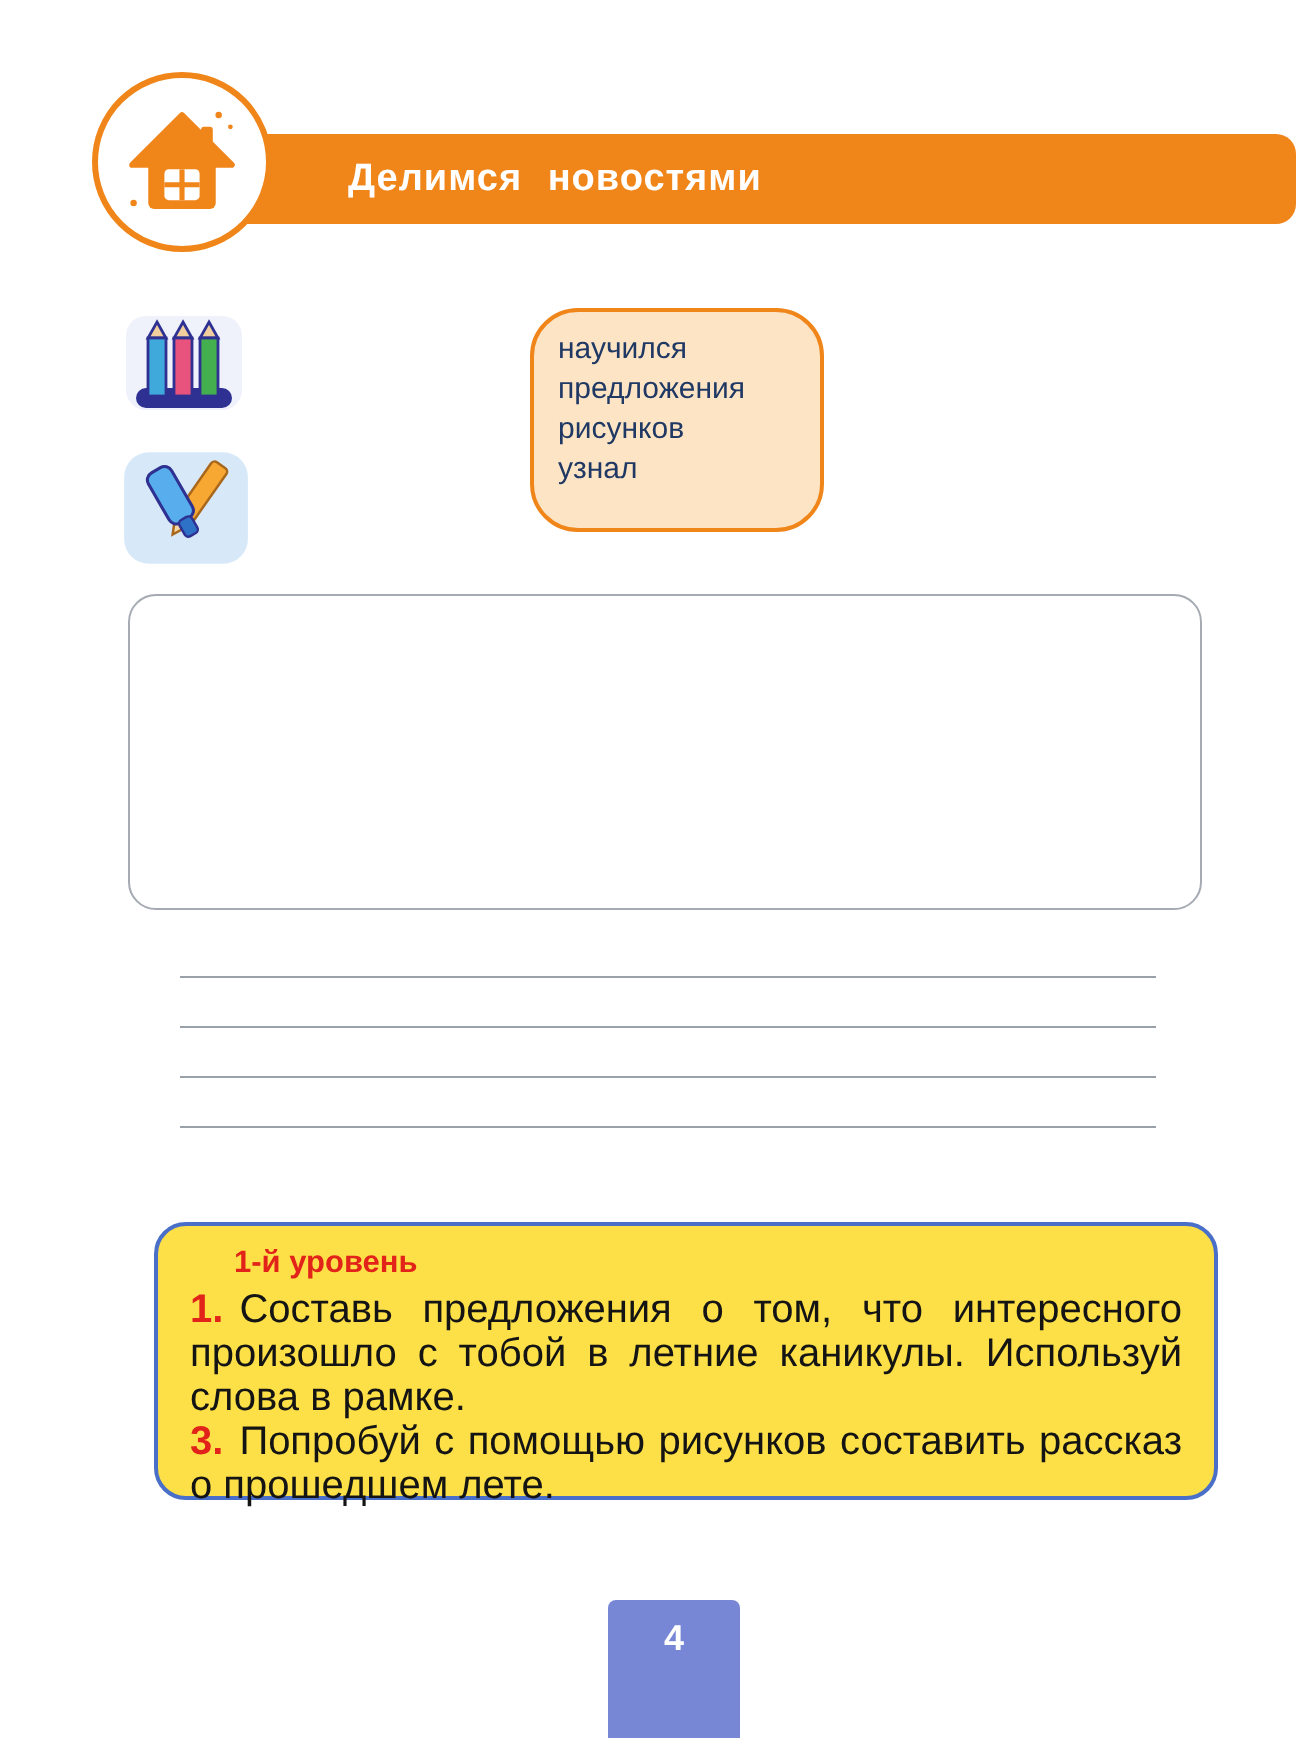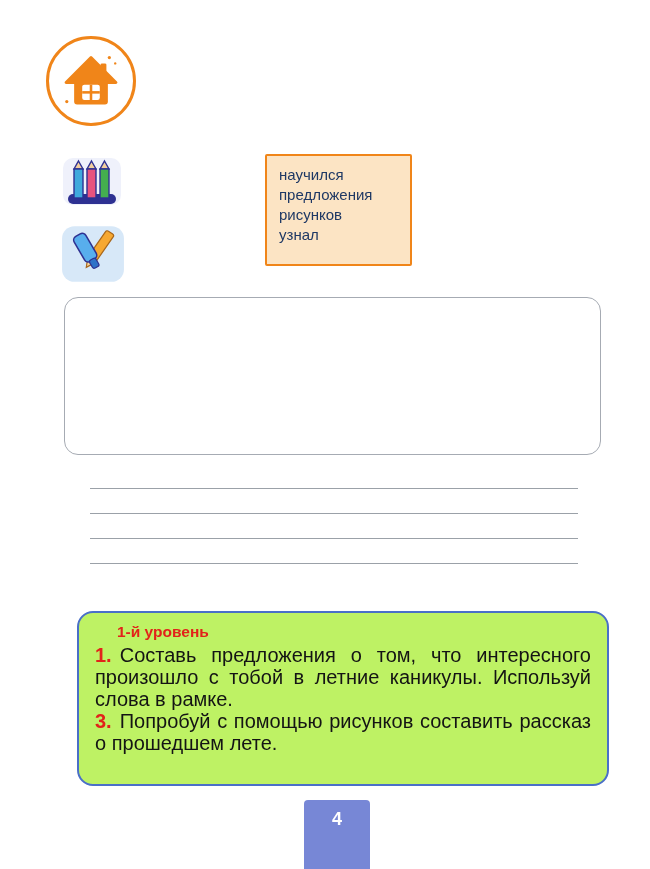--- a/index.html
+++ b/index.html
@@ -47,21 +47,21 @@
   .icon-marker  { position: absolute; left: 60px; top: 224px; width: 66px; height: 60px; }
   .icon-pencils svg, .icon-marker svg { width: 100%; height: 100%; }
 
   
   .word-box {
     position: absolute;
     left: 265px; top: 154px;
     width: 147px; height: 112px;
     background: #FCE4C4;
     border: 2px solid #F08519;
-    border-radius: 2px;
+    border-radius: 24px;
     padding: 9px 12px;
     color: #1F3864;
     font-size: 15px;
     line-height: 20px;
   }
 
   
   .draw-box {
     position: absolute;
     left: 64px; top: 297px;
@@ -81,24 +81,24 @@
   }
   .line-1 { top: 488px; }
   .line-2 { top: 513px; }
   .line-3 { top: 538px; }
   .line-4 { top: 563px; }
 
   
   .tasks-box {
     position: absolute;
     left: 77px; top: 611px;
-    width: 532px; height: 175px;
+    width: 532px; height: 139px;
     border: 2px solid #4A6FC8;
     border-radius: 16px;
-    background: #bef264;
+    background: #fde047;
     padding: 8px 16px 2px 16px;
   }
   .level-label {
     color: #E2231A;
     font-weight: bold;
     font-size: 15.5px;
     margin: 2px 0 3px 22px;
   }
   .task-item {
     font-size: 20px;
@@ -127,20 +127,23 @@
     color: #ffffff;
     font-weight: bold;
     font-size: 18px;
   }
 </style>
 </head>
 <body>
 
 <div class="page">
 
+  <div class="banner">
+    <div class="title">Делимся новостями</div>
+  </div>
 
   <div class="logo">
     <svg viewBox="0 0 90 90">
       <circle cx="70" cy="13" r="2.2" fill="#F08519"></circle>
       <circle cx="78" cy="21" r="1.6" fill="#F08519"></circle>
       <circle cx="12" cy="73" r="2.2" fill="#F08519"></circle>
       <rect x="58" y="21" width="8" height="16" rx="2" fill="#F08519"></rect>
       <polygon points="45,13 79,47 11,47" fill="#F08519" stroke="#F08519" stroke-width="4" stroke-linejoin="round"></polygon>
       <rect x="22" y="44" width="46" height="33" rx="4" fill="#F08519"></rect>
       <rect x="33" y="50" width="24" height="21" rx="3" fill="#ffffff"></rect>

